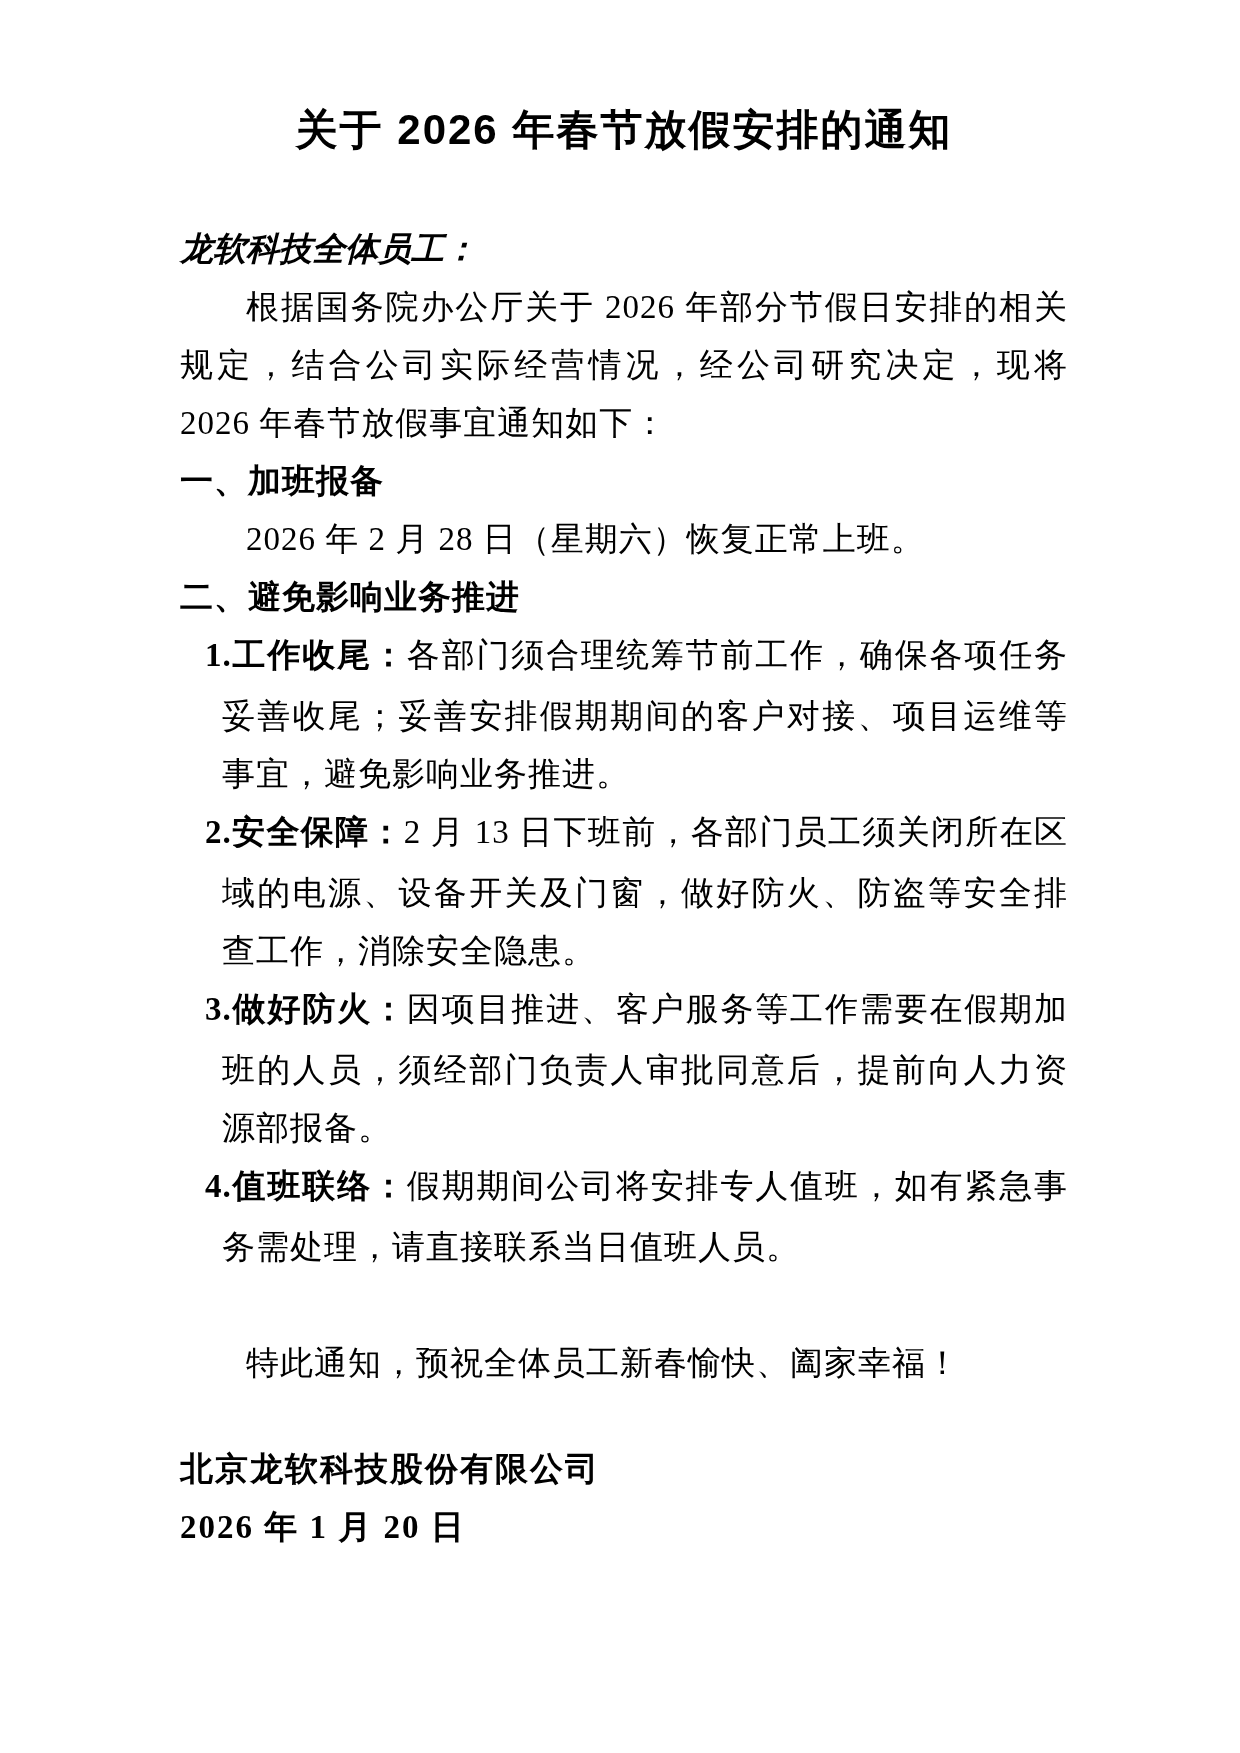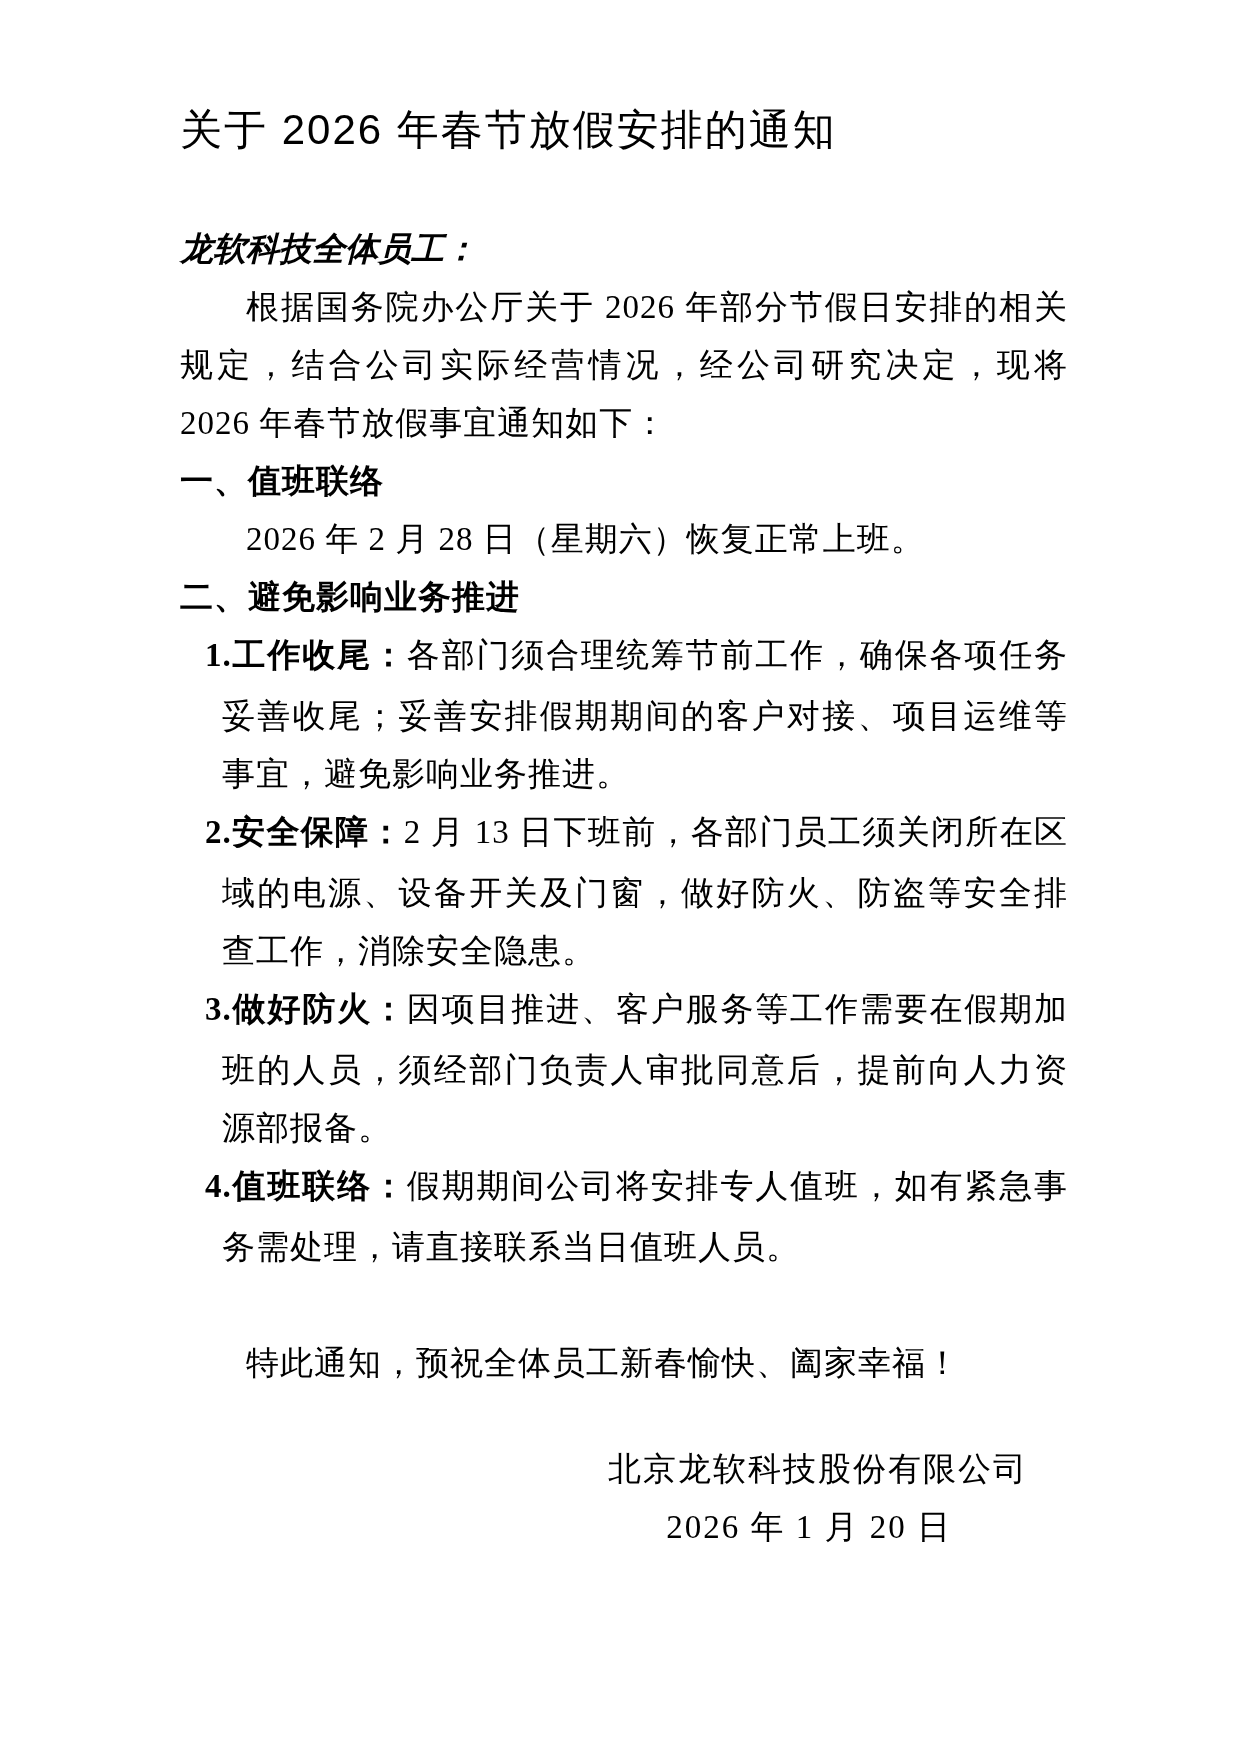--- a/index.html
+++ b/index.html
@@ -16,24 +16,24 @@
     box-sizing: border-box;
     padding: 100px 172px 0 180px;
     color: #000000;
     font-family: "Liberation Serif", "DejaVu Serif", serif;
     font-size: 33px;
     line-height: 58px;
     overflow: hidden;
   }
   .doc-title {
     font-family: "Liberation Sans", "DejaVu Sans", sans-serif;
-    font-weight: 400;
+    font-weight: 700;
     font-size: 42px;
     line-height: 60px;
-    text-align: left;
+    text-align: center;
     letter-spacing: 2px;
     margin: 0 0 60px 0;
   }
   .salutation {
     font-family: "Liberation Sans", "DejaVu Sans", sans-serif;
     font-weight: 700;
     margin: 0;
     font-style: italic;
   }
   p.body-para {
@@ -72,21 +72,21 @@
   .bold-inline {
     font-weight: 700;
   }
   .closing-para {
     margin: 58px 0 0 0;
     text-indent: 66px;
     letter-spacing: 1px;
   }
   .signature {
     margin-top: 48px;
-    text-align: right;
+    font-weight: bold;
   }
   .sig-company {
     padding-right: 40px;
     letter-spacing: 2px;
   }
   .sig-date {
     padding-right: 116px;
     letter-spacing: 2px;
   }
 </style>
@@ -94,21 +94,21 @@
 <body>
 
 <div class="page">
 
   <h1 class="doc-title">关于 2026 年春节放假安排的通知</h1>
 
   <p class="salutation">龙软科技全体员工：</p>
 
   <p class="body-para">根据国务院办公厅关于 2026 年部分节假日安排的相关规定，结合公司实际经营情况，经公司研究决定，现将 2026 年春节放假事宜通知如下：</p>
 
-  <h2 class="section-heading">一、值班联络</h2>
+  <h2 class="section-heading">一、加班报备</h2>
 
 
   <p class="body-para">2026 年 2 月 28 日（星期六）恢复正常上班。</p>
 
   <h2 class="section-heading">二、避免影响业务推进</h2>
 
   <ol class="notice-list">
     <li><span class="item-num">1.</span><span class="item-label">工作收尾：</span><span>各部门须合理统筹节前工作，确保各项任务妥善收尾；妥善安排假期期间的客户对接、项目运维等事宜，避免影响业务推进。</span></li>
     <li><span class="item-num">2.</span><span class="item-label">安全保障：</span><span>2 月 13 日下班前，各部门员工须关闭所在区域的电源、设备开关及门窗，做好防火、防盗等安全排查工作，消除安全隐患。</span></li>
     <li><span class="item-num">3.</span><span class="item-label">做好防火：</span><span>因项目推进、客户服务等工作需要在假期加班的人员，须经部门负责人审批同意后，提前向人力资源部报备。</span></li>

